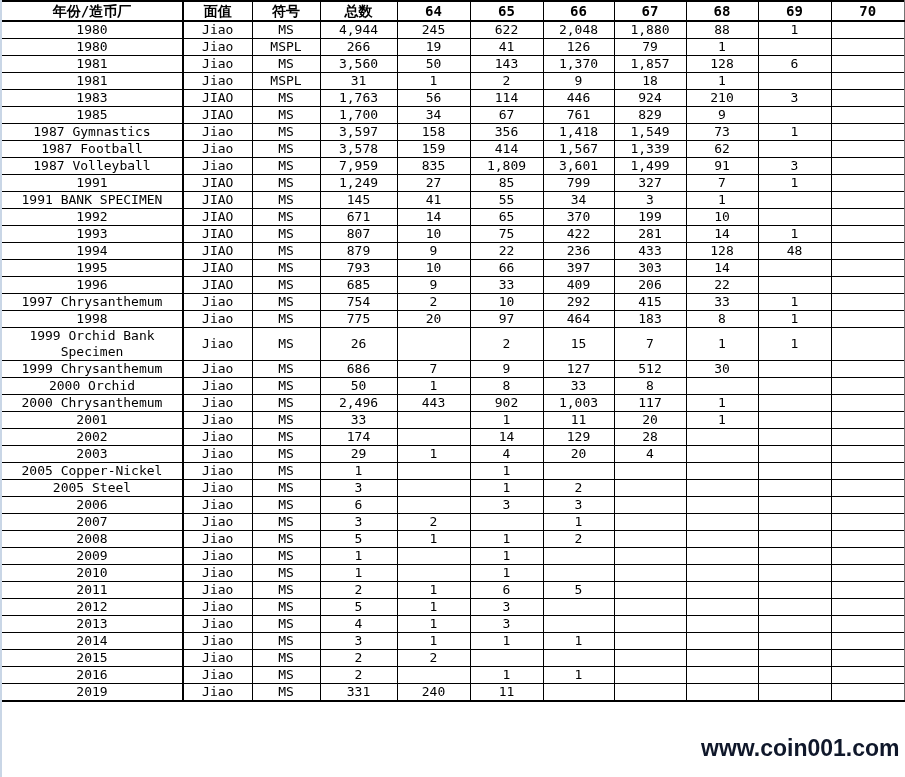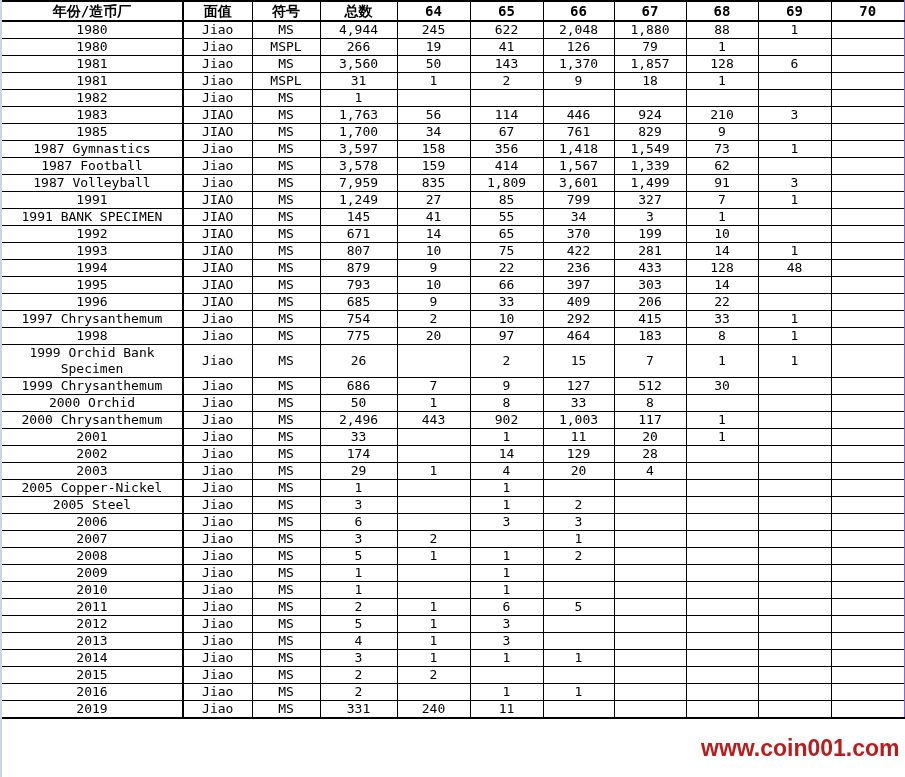--- a/index.html
+++ b/index.html
@@ -35,21 +35,21 @@
     border-top:2px solid #000;
     border-bottom:2px solid #000;
     background:#fff;
   }
   .pop tbody tr{height:17px;margin-left:32px;}
   .pop th:first-child,.pop td:first-child{
     border-left:none;
     border-right:2px solid #000;
   }
   .pop th:last-child,.pop td:last-child{
-    border-right:2px solid #8b5cf6;
+    border-right:2px solid #737373;
   }
   .pop tbody tr:last-child td{border-bottom:2px solid #000;}
   .watermark{
     position:absolute;
     left:701px;top:735px;
     width:196px;height:26px;
     font-family:"Liberation Sans","DejaVu Sans",sans-serif;
     font-weight:bold;
     font-size:23px;
     line-height:26px;
@@ -141,33 +141,20 @@
         <td>31</td>
         <td>1</td>
         <td>2</td>
         <td>9</td>
         <td>18</td>
         <td>1</td>
         <td></td>
         <td></td>
       </tr>
       <tr>
-        <td>1982</td>
-        <td>Jiao</td>
-        <td>MS</td>
-        <td>1</td>
-        <td></td>
-        <td></td>
-        <td></td>
-        <td></td>
-        <td></td>
-        <td></td>
-        <td></td>
-      </tr>
-      <tr>
         <td>1983</td>
         <td>JIAO</td>
         <td>MS</td>
         <td>1,763</td>
         <td>56</td>
         <td>114</td>
         <td>446</td>
         <td>924</td>
         <td>210</td>
         <td>3</td>
@@ -611,13 +598,13 @@
         <td>11</td>
         <td></td>
         <td></td>
         <td></td>
         <td></td>
         <td></td>
       </tr>
     </tbody>
 </table>
 
-<div class="watermark" style="color: #b91c1c;">www.coin001.com</div>
+<div class="watermark" style="color: #0f172a;">www.coin001.com</div>
 
 </body></html>

